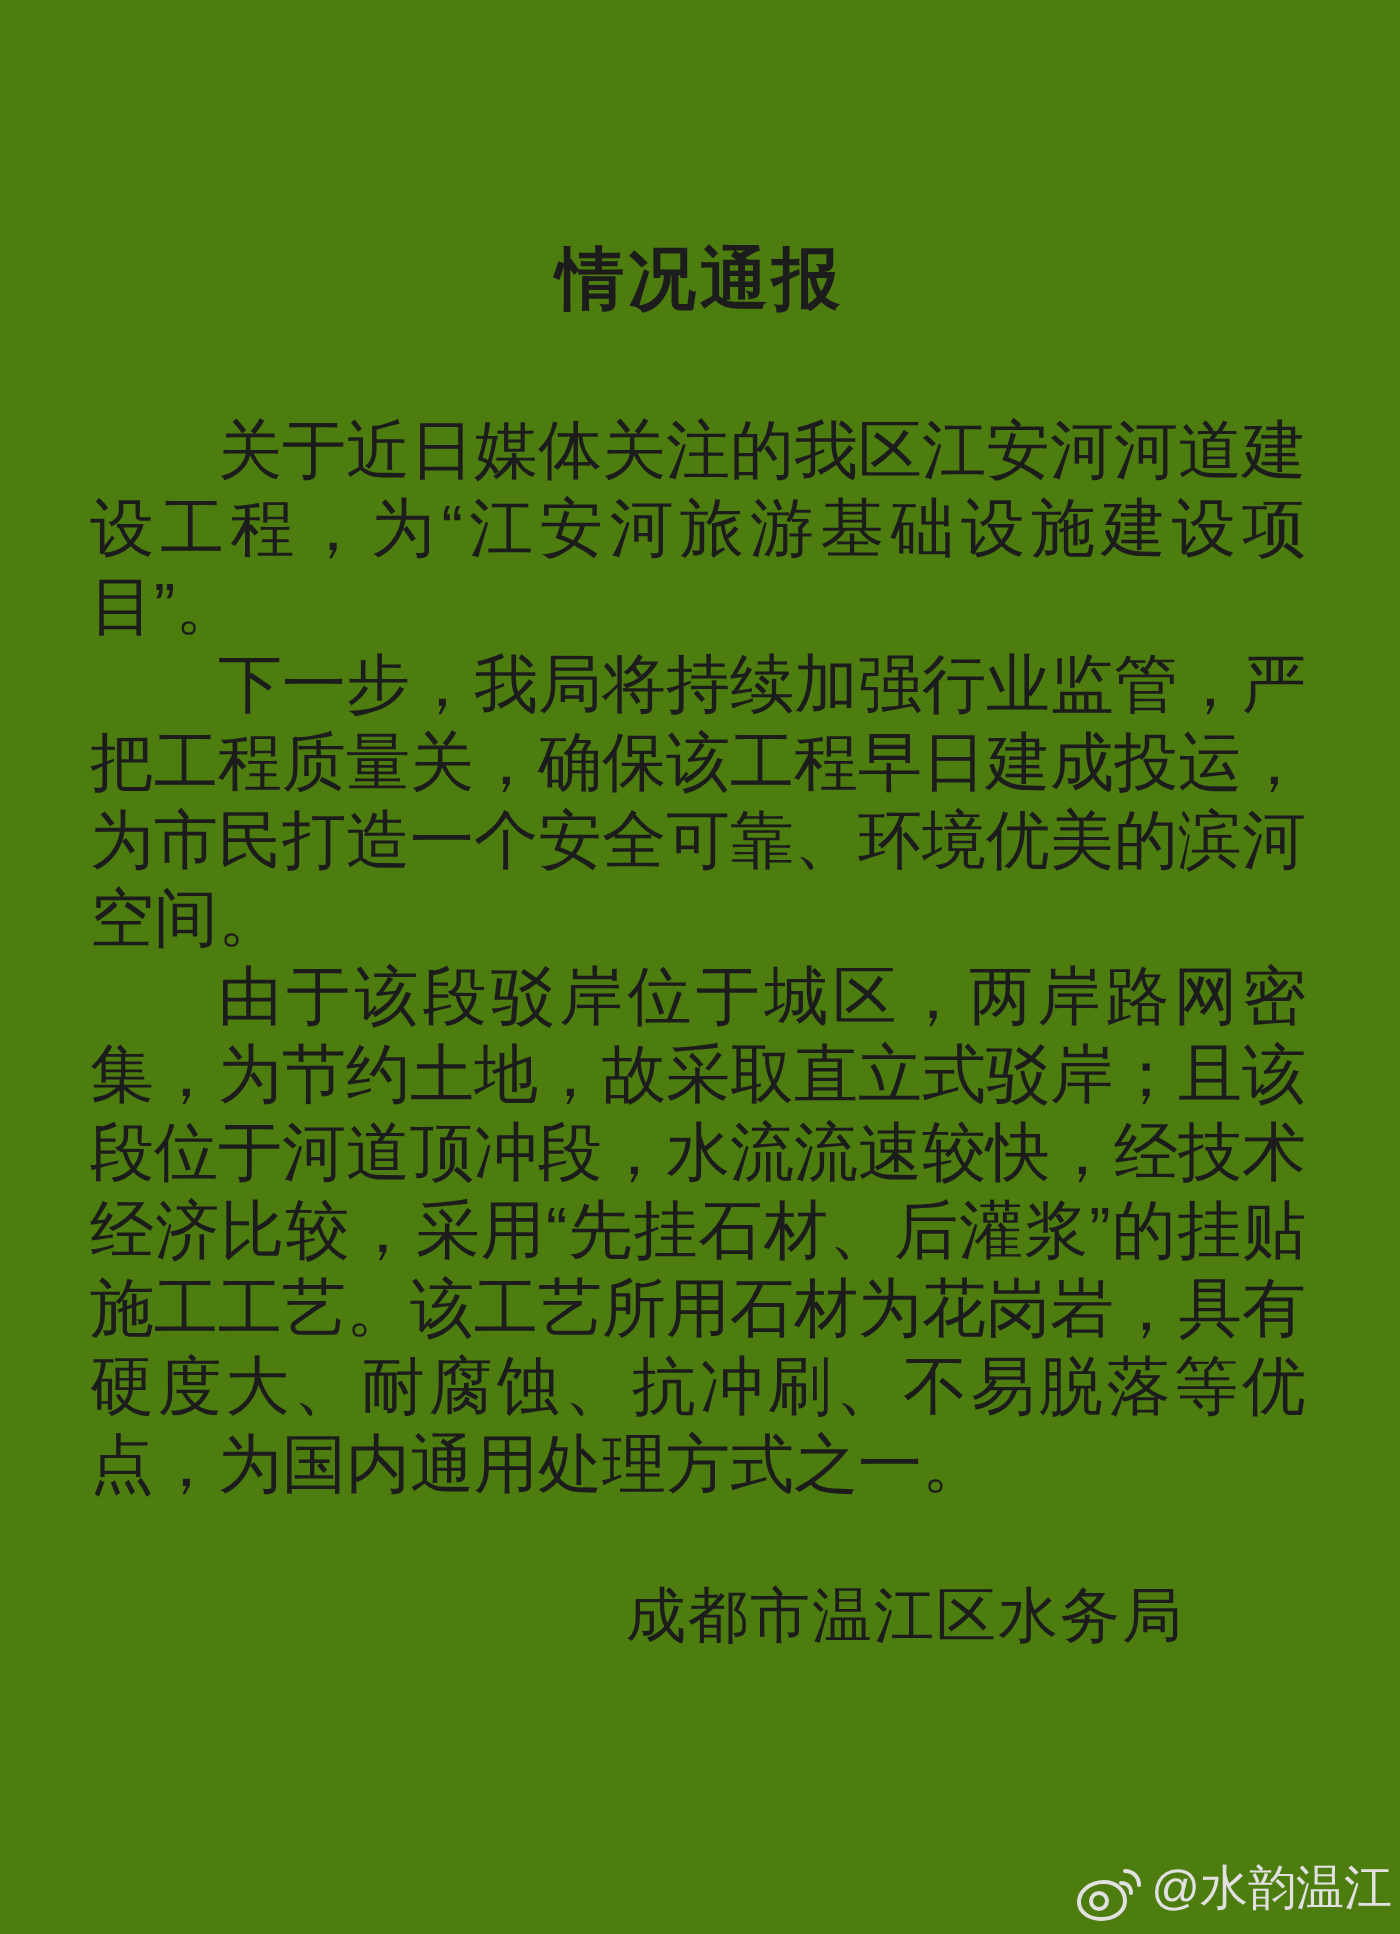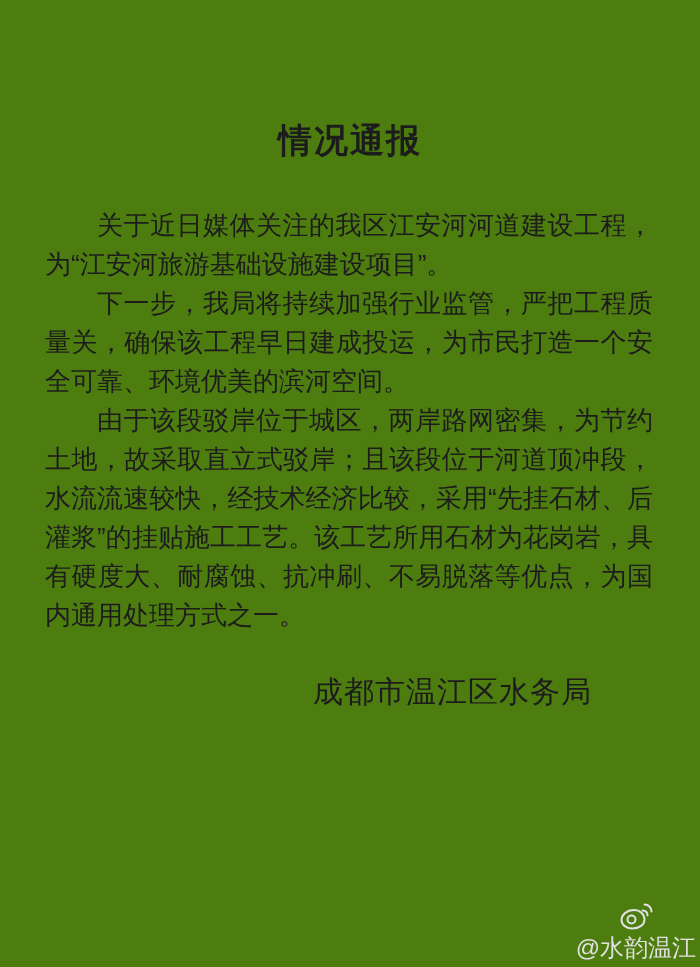--- a/index.html
+++ b/index.html
@@ -21,21 +21,21 @@
     margin: 0;
     padding-top: 118px;
     font-size: 34px;
     line-height: 44px;
     font-weight: 700;
     text-align: center;
     letter-spacing: 2px;
   }
   .body {
     margin: 44px 47px 0 45px;
-    font-size: 26px;
+    font-size: 32px;
     line-height: 39px;
     text-align: justify;
     text-justify: inter-character;
   }
   .body p {
     margin: 0;
     padding: 0;
     text-indent: 2em;
   }
   .signature {
@@ -44,27 +44,26 @@
     text-align: center;
     font-size: 30px;
     line-height: 38px;
     letter-spacing: 1px;
   }
   .watermark {
     position: absolute;
     right: 4px;
     bottom: 6px;
     display: flex;
-    align-items: center;
+    align-items: flex-start;
     gap: 5px;
     color: #e1e1e1;
     font-size: 24px;
     line-height: 26px;
     user-select: none;
-    flex-direction: column;
   }
   .wm-icon {
     display: inline-flex;
     align-items: center;
   }
 </style>
 </head>
 <body>
 
 <div class="page">

